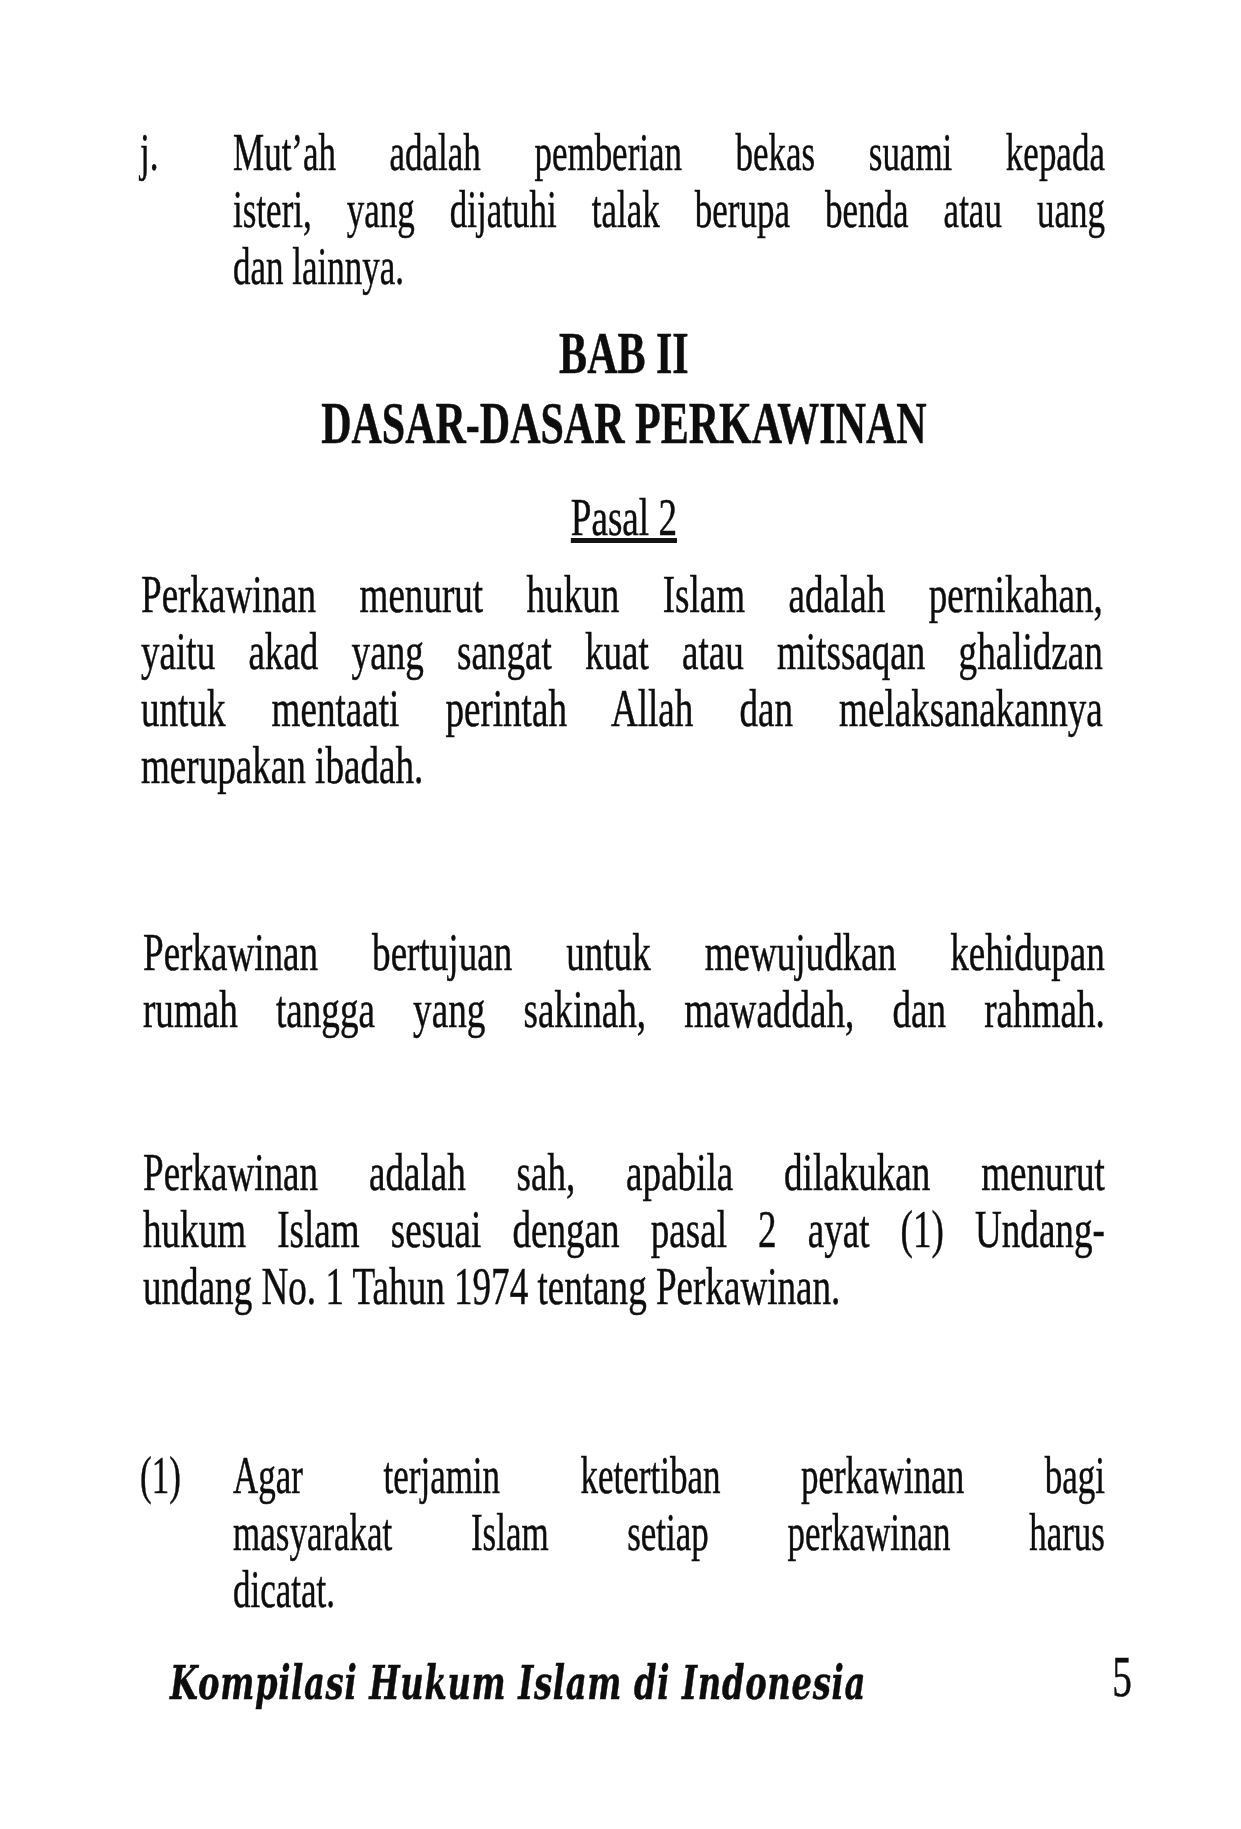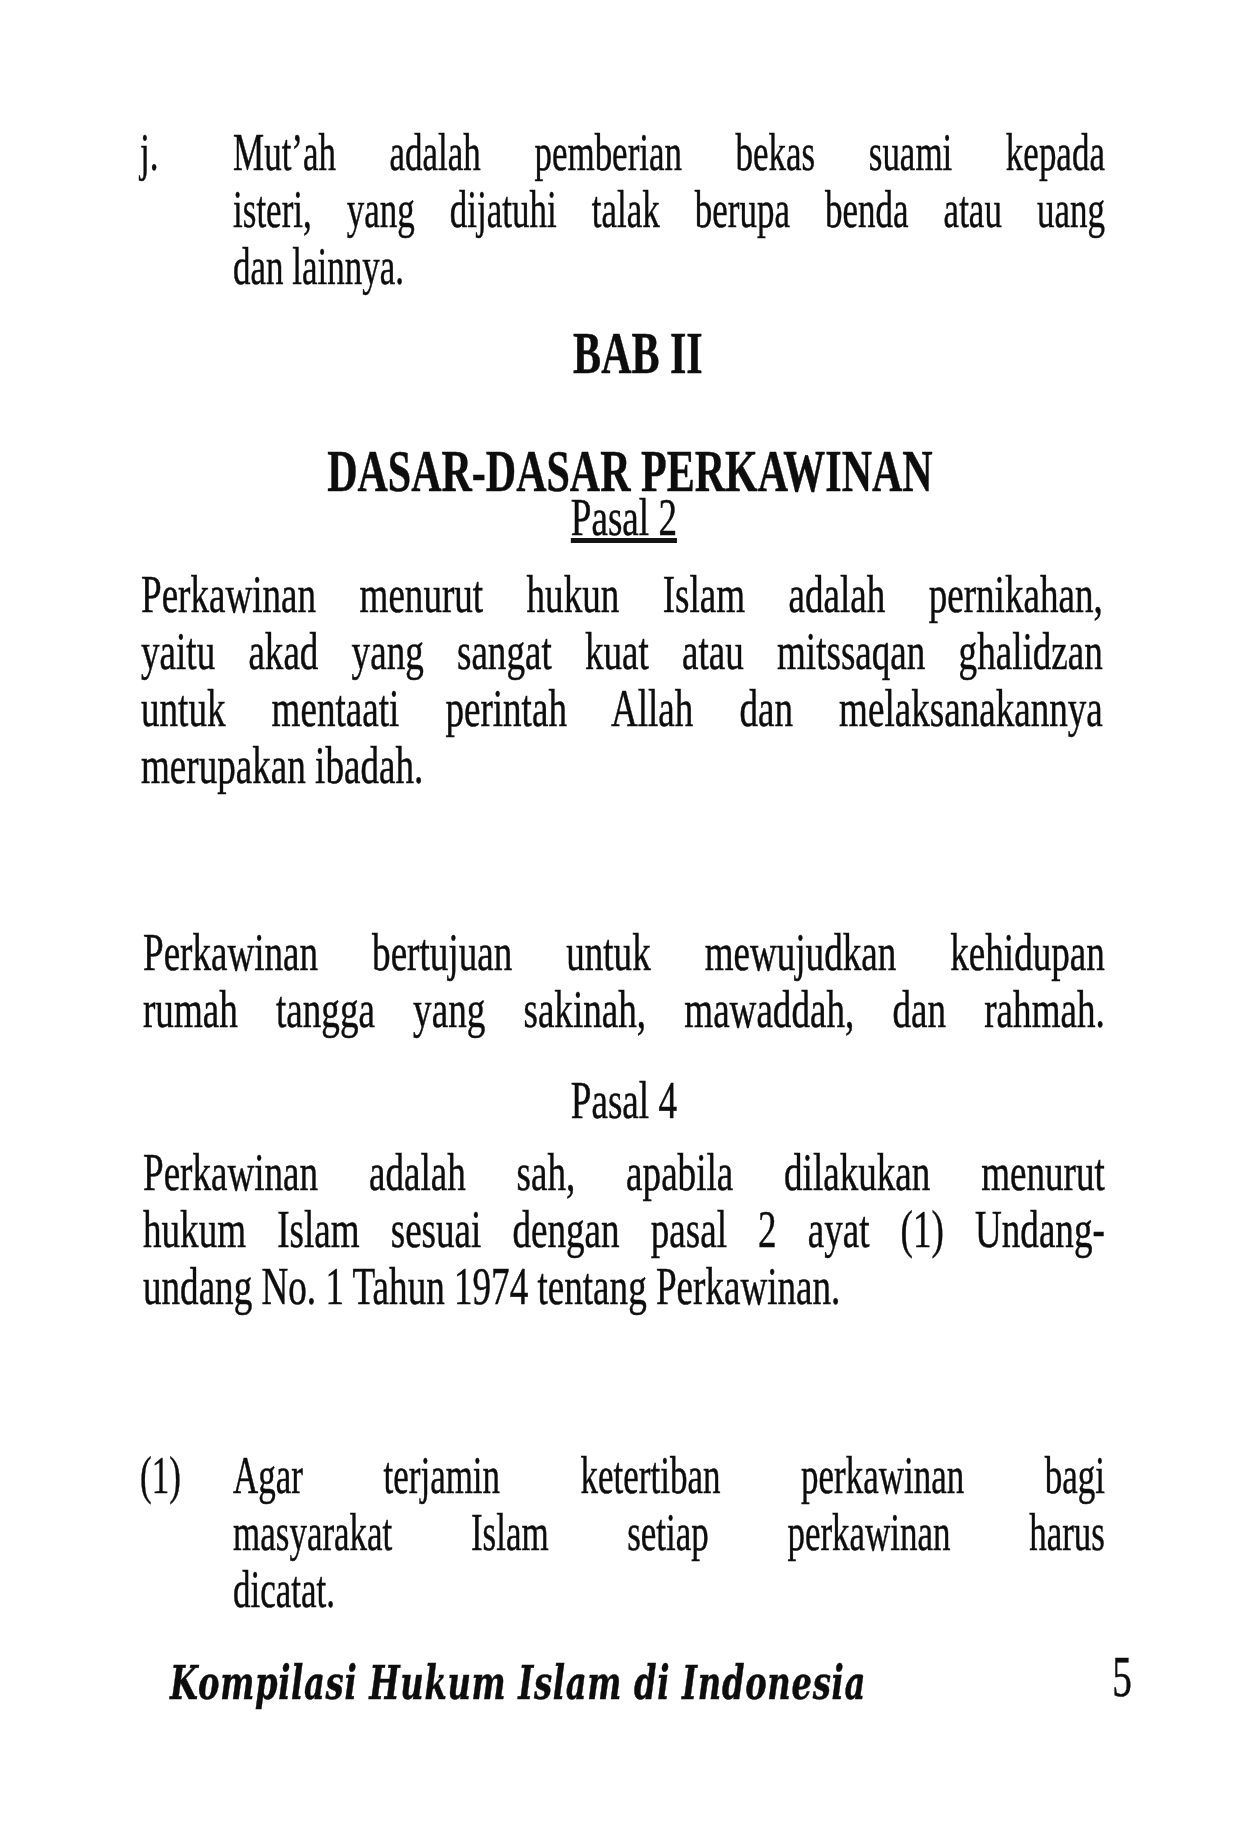--- a/index.html
+++ b/index.html
@@ -66,22 +66,22 @@
     font-style: normal;
     font-weight: normal;
     font-family: "Liberation Serif", serif;
     font-size: 56px;
     line-height: 57px;
     letter-spacing: 0;
   }
 
   
   .pos-item-j   { top: 124px;  left: 140px; width: 965px; }
-  .pos-bab      { top: 325px;  left: 157px; width: 962px; }
-  .pos-title    { top: 395px;  left: 149px; width: 962px; margin-top: 48px; }
+  .pos-bab      { top: 325px;  left: 143px; width: 962px; }
+  .pos-title    { top: 395px;  left: 143px; width: 962px; }
   .pos-p2h      { top: 489px;  left: 143px; width: 962px; text-decoration: underline; }
   .pos-p2       { top: 566px;  left: 141px; width: 962px; }
   .pos-p3h      { top: 828px;  left: 143px; width: 962px; }
   .pos-p3       { top: 924px;  left: 143px; width: 962px; }
   .pos-p4h      { top: 1072px; left: 143px; width: 962px; }
   .pos-p4       { top: 1144px; left: 143px; width: 962px; }
   .pos-p5h      { top: 1353px; left: 143px; width: 962px; }
   .pos-item-1   { top: 1447px; left: 140px; width: 965px; }
   .pos-footer   { top: 1655px; left: 140px; width: 965px; margin-left: 30px; }
 </style>
@@ -120,23 +120,20 @@
     </div>
   </div>
 
   <div class="block pos-p3 body-text">
     <div class="inner">
       <div class="line">Perkawinan bertujuan untuk mewujudkan kehidupan</div>
       <div class="line">rumah tangga yang sakinah, mawaddah, dan rahmah.</div>
     </div>
   </div>
 
-  <div class="block pos-p4h">
-    <div class="inner pasal-heading">Pasal 4</div>
-  </div>
   <div class="block pos-p4 body-text">
     <div class="inner">
       <div class="line">Perkawinan adalah sah, apabila dilakukan menurut</div>
       <div class="line">hukum Islam sesuai dengan pasal 2 ayat (1) Undang-</div>
       <div class="line last">undang No. 1 Tahun 1974 tentang Perkawinan.</div>
     </div>
   </div>
 
   <div class="block pos-item-1 body-text">
     <div class="inner-item">

